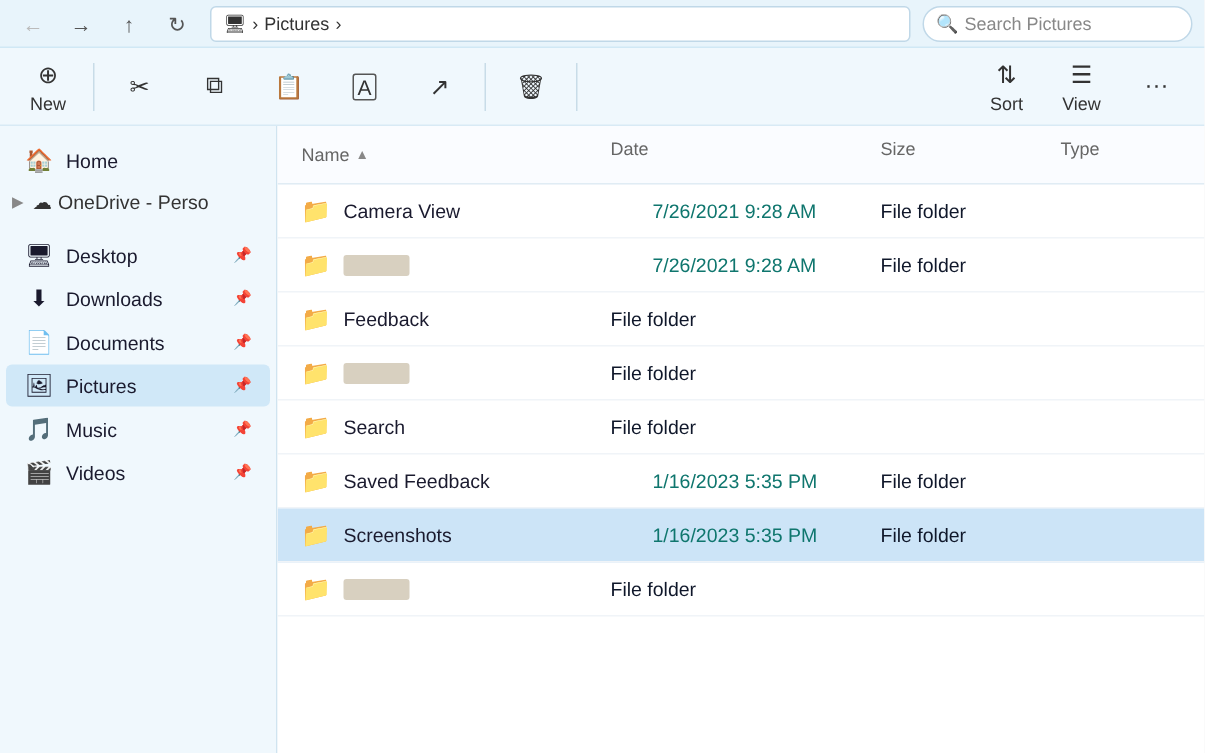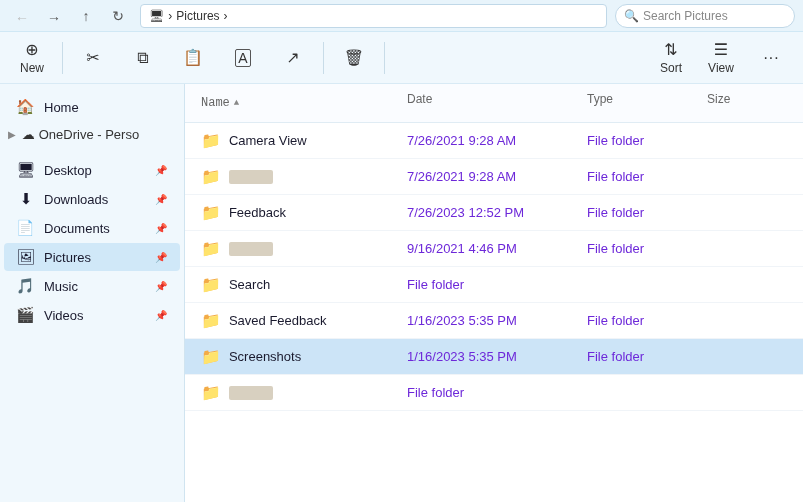--- a/index.html
+++ b/index.html
@@ -102,41 +102,41 @@
     .list-header {
       display: grid;
       grid-template-columns: 1fr 180px 120px 80px;
       padding: 4px 16px;
       border-bottom: 1px solid #e0ecf4;
       font-size: 12px; color: #666;
       background: #fafcff;
       position: sticky; top: 0;
     }
     .list-header span { padding: 4px 0; }
-    .col-name { display: flex; align-items: center; gap: 4px; font-family: Liberation Mono, monospace; }
+    .col-name { display: flex; align-items: center; gap: 4px; }
     .sort-arrow { font-size: 9px; color: #888; }
 
     .file-row {
       display: grid;
       grid-template-columns: 1fr 180px 120px 80px;
       padding: 0 16px;
       height: 36px; align-items: center;
       border-bottom: 1px solid #f0f4f8;
       cursor: pointer; font-size: 13px; color: #1a1a2e;
     }
     .file-row.selected { background: #cce4f7; }
     .file-name { display: flex; align-items: center; gap: 8px; }
     .folder-icon { font-size: 16px; }
     .folder-icon.yellow { color: #f5c518; }
     .blurred-text {
       background: #d8d0c0; color: transparent; border-radius: 2px;
       user-select: none; font-size: 12px; padding: 0 2px;
     }
-    .type-text { color: #6d28d9; }
-    .date-text { color: #6d28d9; }
+    .type-text { color: #0f172a; }
+    .date-text { color: #0f766e; margin-left: 28px; }
   </style>
 </head>
 <body>
 
 <div class="title-bar">
   <button class="nav-btn disabled">←</button>
   <button class="nav-btn">→</button>
   <button class="nav-btn">↑</button>
   <button class="nav-btn">↻</button>
   <div class="address-bar">
@@ -235,22 +235,22 @@
     </div>
   </div>
 
   <div class="content-area">
     <div class="list-header">
       <span class="col-name">
         <span>Name</span>
         <span class="sort-arrow">▲</span>
       </span>
       <span>Date</span>
+      <span>Size</span>
       <span>Type</span>
-      <span>Size</span>
     </div>
 
     <div class="file-row">
       <div class="file-name">
         <span class="folder-icon yellow">📁</span>
         <span>Camera View</span>
       </div>
       <span class="date-text">7/26/2021 9:28 AM</span>
       <span class="type-text">File folder</span>
       <span></span>
@@ -264,31 +264,29 @@
       <span class="date-text">7/26/2021 9:28 AM</span>
       <span class="type-text">File folder</span>
       <span></span>
     </div>
 
     <div class="file-row">
       <div class="file-name">
         <span class="folder-icon yellow">📁</span>
         <span>Feedback</span>
       </div>
-      <span class="date-text">7/26/2023 12:52 PM</span>
       <span class="type-text">File folder</span>
       <span></span>
     </div>
 
     <div class="file-row">
       <div class="file-name">
         <span class="folder-icon yellow">📁</span>
         <span class="blurred-text">&nbsp;&nbsp;&nbsp;&nbsp;&nbsp;&nbsp;&nbsp;&nbsp;&nbsp;&nbsp;&nbsp;&nbsp;</span>
       </div>
-      <span class="date-text">9/16/2021 4:46 PM</span>
       <span class="type-text">File folder</span>
       <span></span>
     </div>
 
     <div class="file-row">
       <div class="file-name">
         <span class="folder-icon yellow">📁</span>
         <span>Search</span>
       </div>
       <span class="type-text">File folder</span>

